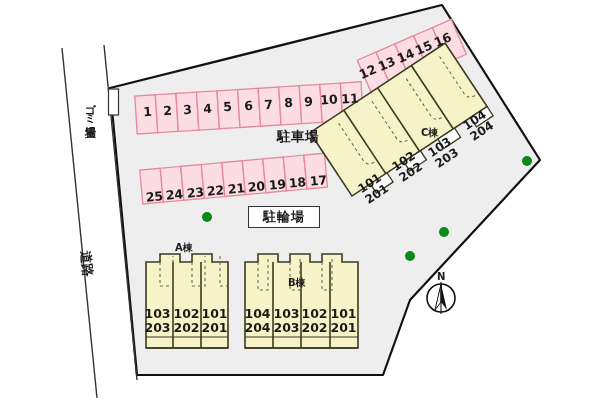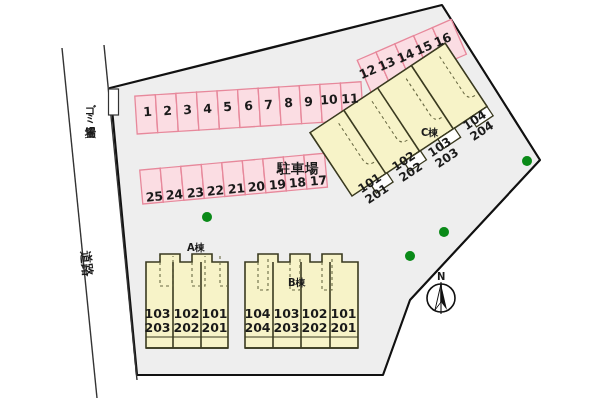--- a/index.html
+++ b/index.html
@@ -220,28 +220,29 @@
   <div class="lbl stall-num" style="left:144px; top:191px; width:21px; transform:rotate(-5.2deg);">25</div>
   <div class="lbl stall-num" style="left:164px; top:189px; width:21px; transform:rotate(-5.2deg);">24</div>
   <div class="lbl stall-num" style="left:185px; top:187px; width:21px; transform:rotate(-5.2deg);">23</div>
   <div class="lbl stall-num" style="left:205px; top:185px; width:21px; transform:rotate(-5.2deg);">22</div>
   <div class="lbl stall-num" style="left:226px; top:183px; width:21px; transform:rotate(-5.2deg);">21</div>
   <div class="lbl stall-num" style="left:246px; top:181px; width:21px; transform:rotate(-5.2deg);">20</div>
   <div class="lbl stall-num" style="left:267px; top:179px; width:21px; transform:rotate(-5.2deg);">19</div>
   <div class="lbl stall-num" style="left:287px; top:177px; width:21px; transform:rotate(-5.2deg);">18</div>
   <div class="lbl stall-num" style="left:308px; top:175px; width:21px; transform:rotate(-5.2deg);">17</div>
 
-  <div class="lbl area-label" style="left:277px; top:130px;margin-top:32px;">駐車場</div>
-
+  <div class="lbl area-label" style="left:277px; top:130px;">駐車場</div>
+
+  <div class="lbl boxed-label" style="left:248px; top:206px;">駐輪場</div>
 
   <div class="lbl vert-label" style="left:84px; top:95px;">ゴミ置場</div>
 
   <div class="lbl road-label" style="left:92px; top:250px; transform:rotate(84deg); transform-origin:0 0;">道路</div>
 
-  <div class="lbl bldg-name" style="left:187px; top:243px;">A棟</div>
+  <div class="lbl bldg-name" style="left:175px; top:243px;">A棟</div>
   <div class="lbl bldg-name" style="left:288px; top:245px;margin-top:33px;">B棟</div>
   <div class="lbl bldg-name" style="left:421px; top:128px;">C棟</div>
 
   <div class="lbl unit-txt" style="left:142px; top:307px; width:31px;">
     <div>103</div>
     <div>203</div>
   </div>
   <div class="lbl unit-txt" style="left:171px; top:307px; width:31px;">
     <div>102</div>
     <div>202</div>

